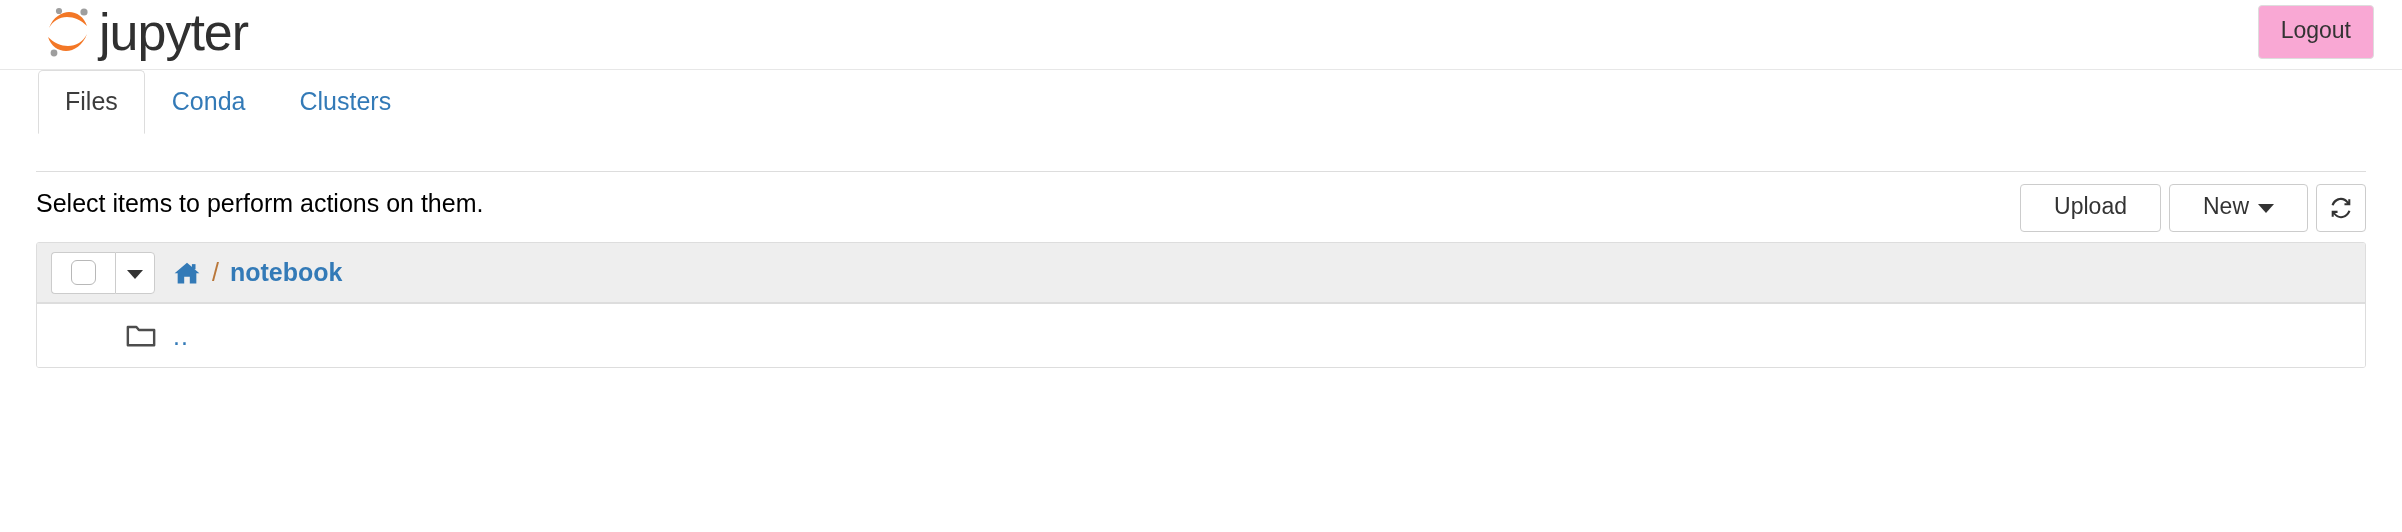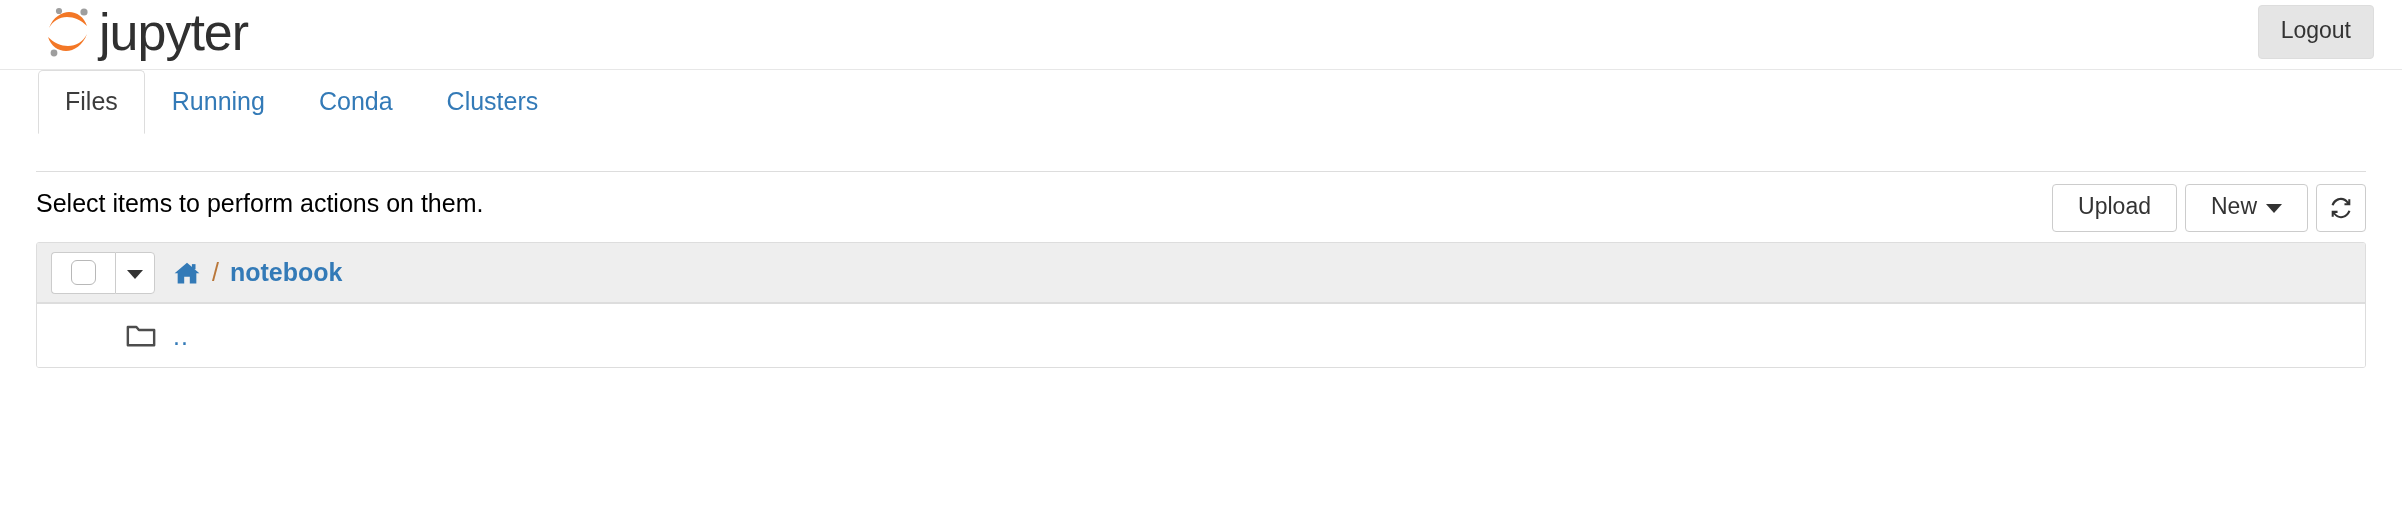--- a/index.html
+++ b/index.html
@@ -39,21 +39,21 @@
     letter-spacing: -1px;
     line-height: 1;
     padding-bottom: 6px;
   }
   .logout-btn {
     position: absolute;
     right: 28px; top: 5px;
     padding: 11px 22px 13px;
     font-size: 23px;
     color: #333333;
-    background: #e5e5e5;
+    background: #f9a8d4;
     border: 1px solid #dddddd;
     border-radius: 4px;
     line-height: 1.2;
     cursor: pointer;
     font-family: "Liberation Sans", sans-serif;
   }
 
   
   .tabbar {
     position: relative;
@@ -103,21 +103,21 @@
     display: flex;
     align-items: stretch;
     gap: 8px;
   }
   .btn {
     font-size: 23px;
     color: #333333;
     background: #ffffff;
     border: 1px solid #cccccc;
     border-radius: 4px;
-    padding: 8px 25px 10px;
+    padding: 8px 33px 10px;
     line-height: 1.2;
     cursor: pointer;
     font-family: "Liberation Sans", sans-serif;
     display: flex;
     align-items: center;
     gap: 9px;
     white-space: nowrap;
   }
   .caret {
     width: 0; height: 0;
@@ -253,21 +253,20 @@
       </svg>
     </span>
     <span class="brand-text">jupyter</span>
   </a>
 
   <button class="logout-btn">Logout</button>
 </div>
 
 <div class="tabbar">
   <a class="tab active" href="#">Files</a>
-  <a class="tab" href="#">Running</a>
   <a class="tab" href="#">Conda</a>
   <a class="tab" href="#">Clusters</a>
 </div>
 
 <div class="toolbar">
   <div class="toolbar-msg">Select items to perform actions on them.</div>
 
   <div class="toolbar-right">
     <button class="btn">
       <span>Upload</span>

